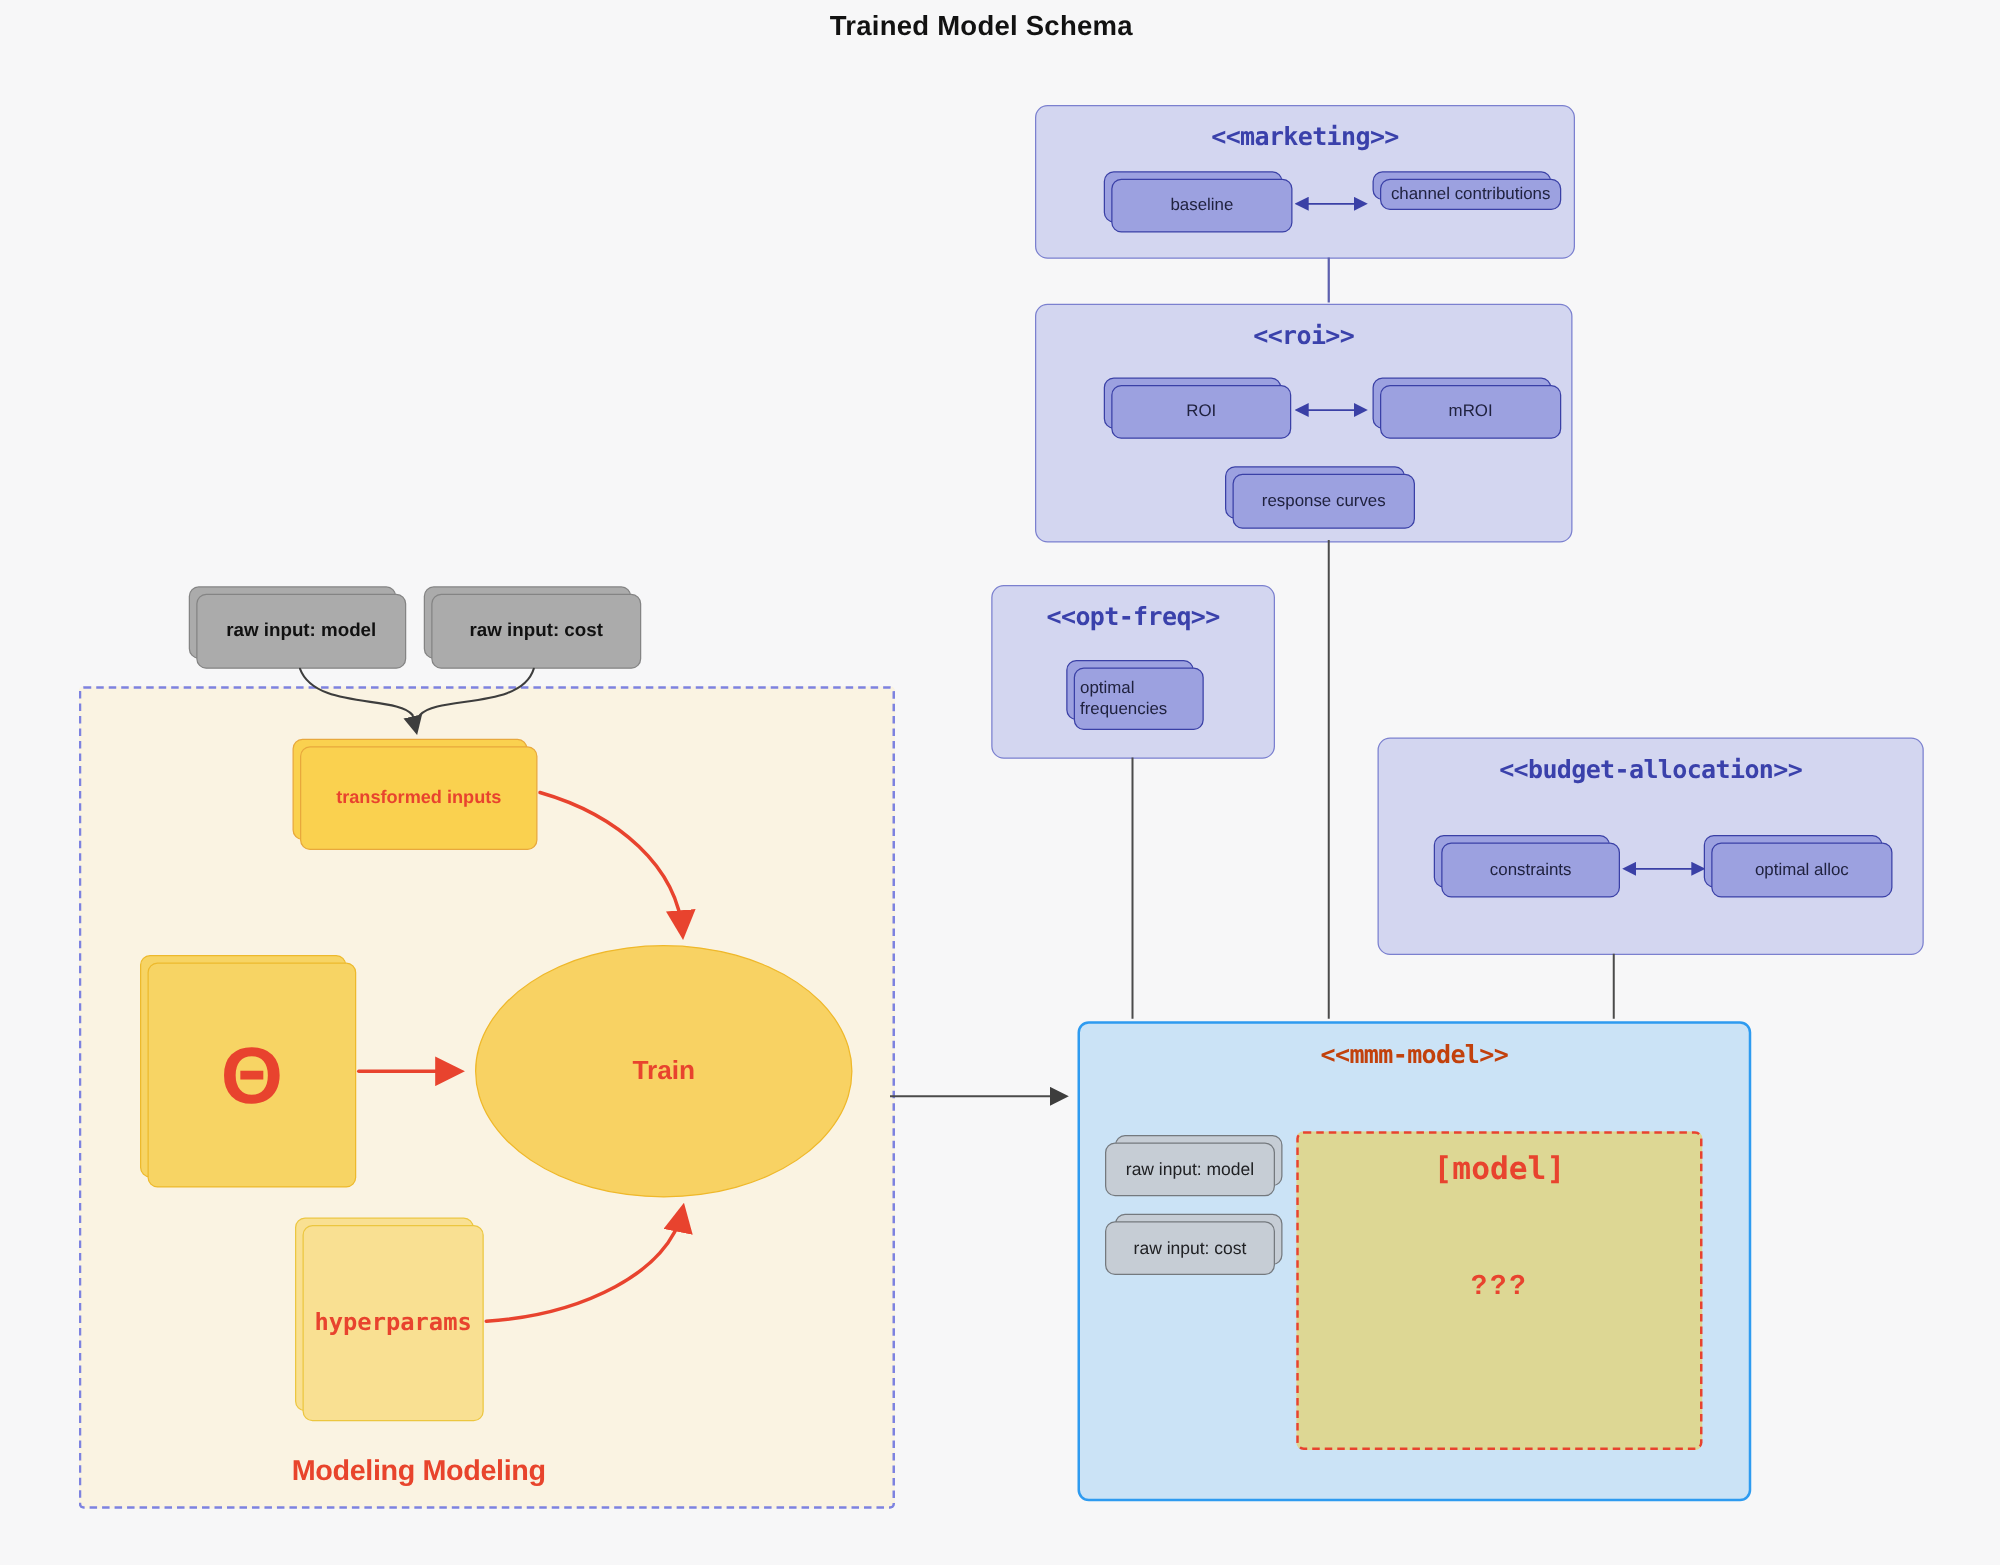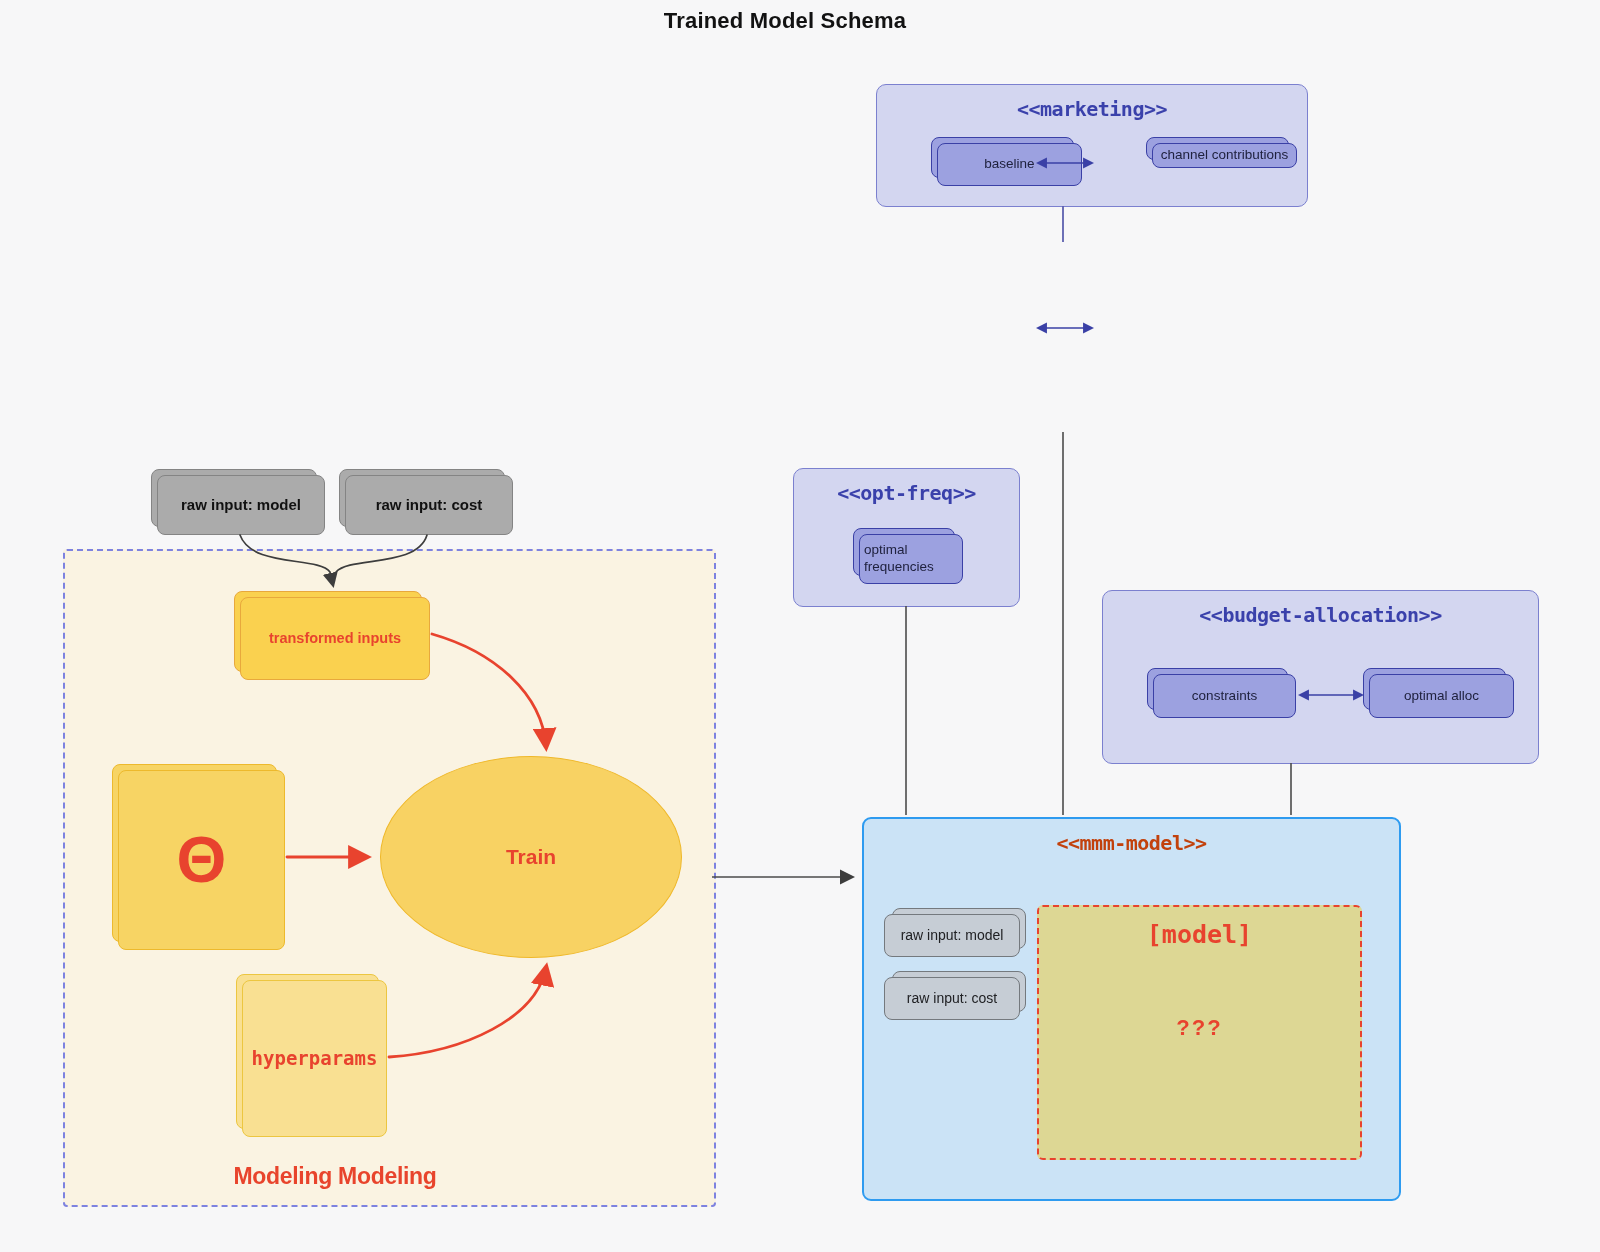--- a/index.html
+++ b/index.html
@@ -70,26 +70,32 @@
   
   .edges { position:absolute; inset:0; z-index:5; pointer-events:none; }
 </style>
 </head>
 <body>
 
 <div class="canvas">
 
   <div class="page-title">Trained Model Schema</div>
 
-  <div class="group g-purple" style="left:876px;top:84px;width:430px;height:121px;">
+  <div class="group g-purple" style="left:828px;top:84px;width:430px;height:121px;">
     <div class="group-title">&lt;&lt;marketing&gt;&gt;</div>
     <div class="card c-purple" style="left:60px;top:58px;width:145px;height:43px;">baseline</div>
     <div class="card c-purple" style="left:275px;top:58px;width:145px;height:25px;">channel contributions</div>
   </div>
 
+  <div class="group g-purple" style="left:828px;top:243px;width:428px;height:189px;">
+    <div class="group-title">&lt;&lt;roi&gt;&gt;</div>
+    <div class="card c-purple" style="left:60px;top:64px;width:144px;height:43px;">ROI</div>
+    <div class="card c-purple" style="left:275px;top:64px;width:145px;height:43px;">mROI</div>
+    <div class="card c-purple" style="left:157px;top:135px;width:146px;height:44px;">response curves</div>
+  </div>
 
   <div class="group g-purple" style="left:1102px;top:590px;width:435px;height:172px;">
     <div class="group-title">&lt;&lt;budget-allocation&gt;&gt;</div>
     <div class="card c-purple" style="left:50px;top:83px;width:143px;height:44px;">constraints</div>
     <div class="card c-purple" style="left:266px;top:83px;width:145px;height:44px;">optimal alloc</div>
   </div>
 
   <div class="group g-purple" style="left:793px;top:468px;width:225px;height:137px;">
     <div class="group-title">&lt;&lt;opt-freq&gt;&gt;</div>
     <div class="card c-purple" style="left:65px;top:65px;width:104px;height:50px;">optimal frequencies</div>

